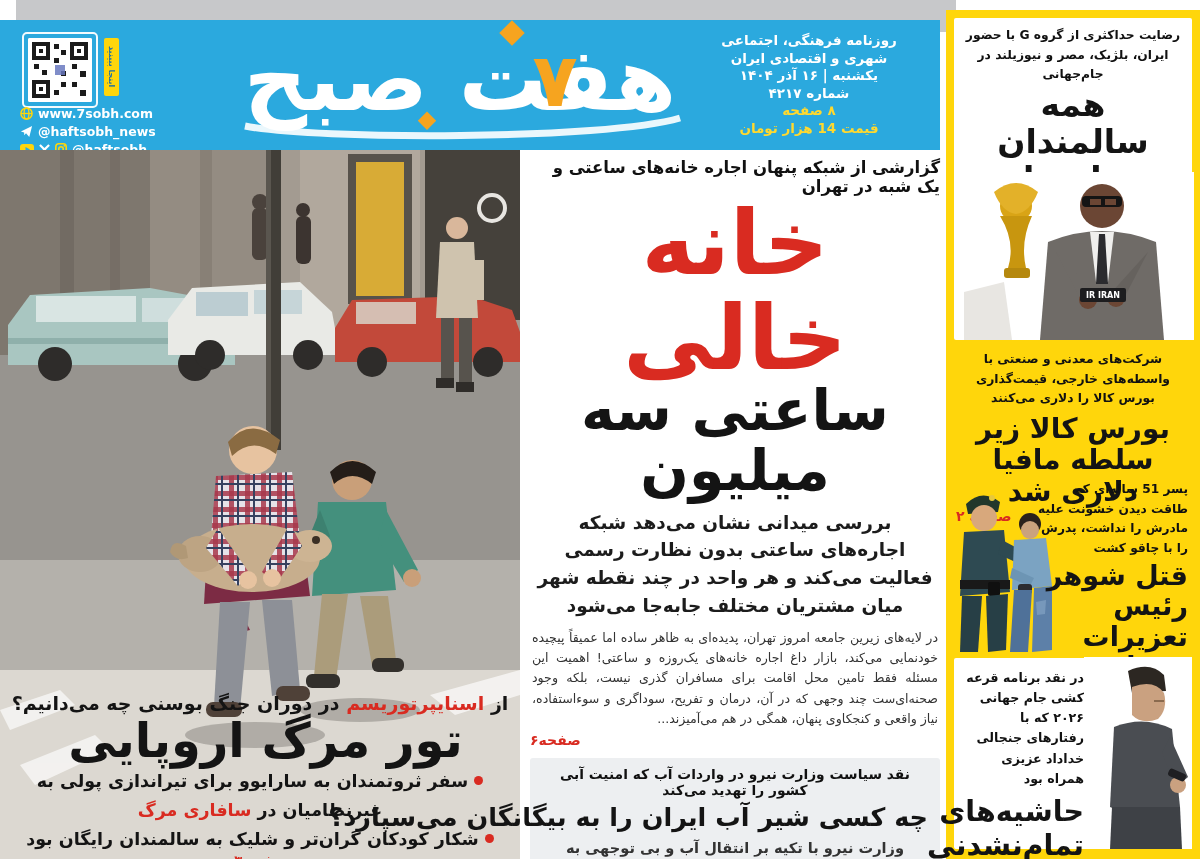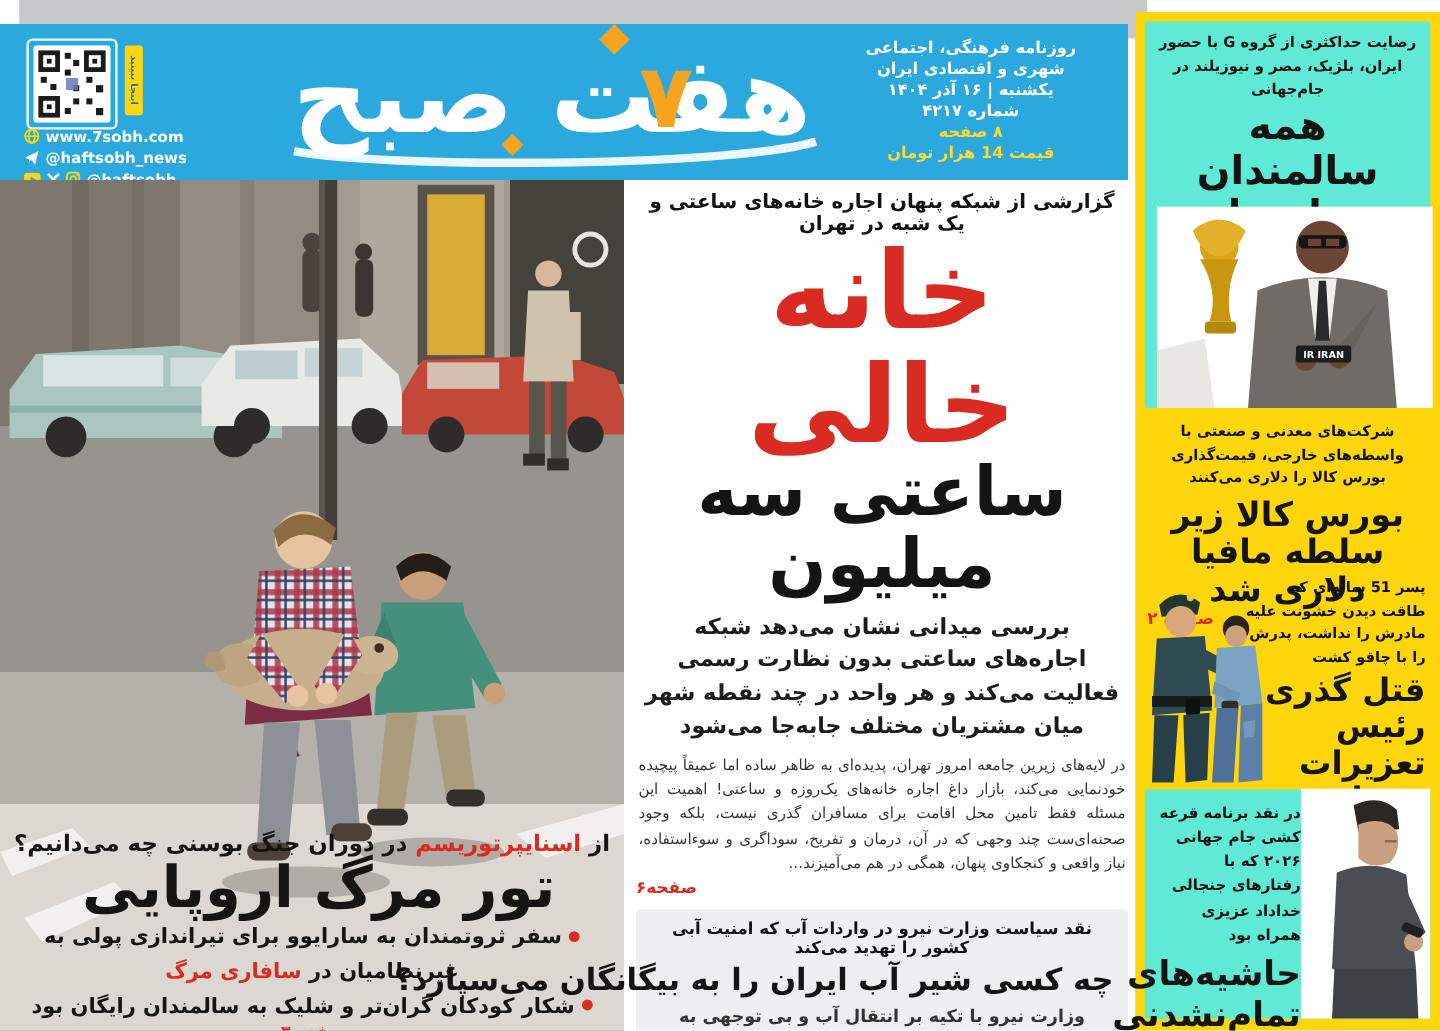--- a/index.html
+++ b/index.html
@@ -25,21 +25,21 @@
           writing-mode:vertical-rl;font-size:8px;font-weight:700;color:#1d6fa5;
           text-align:center;line-height:15px;}
   .social{left:20px;top:106px;color:#fff;font-size:12.5px;font-weight:700;}
   .social .row{display:flex;align-items:center;gap:5px;height:14px;margin-bottom:4px;}
   .pubinfo{left:690px;top:32px;width:238px;text-align:center;color:#fff;
            font-size:13.5px;font-weight:700;line-height:17.5px;}
   .pubinfo .yl{color:#ffd92e;}
 
   
   .centercol{left:530px;top:150px;width:410px;height:709px;background:#fff;}
-  .m-kicker{font-size:16.5px;font-weight:700;text-align:center;color:#111;margin-top:8px;}
+  .m-kicker{font-size:16.5px;font-weight:700;color:#111;margin-top:8px;}
   .m-hl-red{font-size:90px;font-weight:700;text-align:center;color:#d92b21;
             line-height:1.05;margin-top:0px;letter-spacing:-2px;}
   .m-hl-black{font-size:57px;font-weight:700;text-align:center;color:#141414;
             line-height:1.05;margin-top:-4px;letter-spacing:-1px;}
   .m-sublead{font-size:18.5px;font-weight:700;text-align:center;color:#1c1c1c;
              line-height:1.5;margin-top:8px;padding:0 4px;}
   .m-body{font-size:12.6px;color:#333;text-align:justify;line-height:1.62;
           margin-top:8px;padding:0 2px;}
   .m-page{text-align:left;margin-top:2px;}
 
@@ -56,21 +56,21 @@
   .tour{left:0;top:692px;width:520px;text-align:center;}
   .tour .k{font-size:19px;font-weight:700;color:#141414;}
   .tour .h{font-size:48px;font-weight:700;color:#141414;line-height:1.1;letter-spacing:-1px;padding-left:11px;}
   .tour .b{font-size:17.5px;font-weight:700;color:#141414;line-height:1.65;}
   .tour .dot{display:inline-block;width:9px;height:9px;border-radius:50%;
              background:#d92b21;margin:0 0 2px 6px;vertical-align:middle;}
   .tour .p{font-size:13px;}
 
   
   .rightcol{left:946px;top:10px;width:254px;height:849px;background:#ffd60b;}
-  .rc-white{position:absolute;left:8px;right:8px;background:#5eead4;border-radius:2px;}
+  .rc-white{position:absolute;left:8px;right:8px;background:#ffffff;border-radius:2px;}
   .rc-top{top:8px;height:322px;padding:8px 10px 0;}
   .rc-kicker{font-size:12.3px;font-weight:700;color:#111;text-align:center;line-height:1.6;direction:rtl;}
   .rc-hl{font-weight:700;color:#141414;text-align:center;line-height:1.12;direction:rtl;letter-spacing:-0.5px;}
   .rc-top .rc-hl{font-size:33px;margin-top:2px;}
   .rc-top .pageref{display:block;text-align:right;margin-top:1px;}
   .shaq{position:absolute;left:10px;right:10px;bottom:0;height:168px;}
 
   .rc-bourse{position:absolute;left:10px;right:10px;top:340px;text-align:center;direction:rtl;}
   .rc-bourse .rc-hl{font-size:28px;margin-top:4px;}
   .rc-bourse .pageref{display:block;text-align:left;margin-top:1px;}
@@ -377,21 +377,21 @@
           <path d="M66 58 L98 56 L104 104 L64 108 Z" fill="#7ba3c2"></path>
           <path d="M64 86 L86 96 L82 104 L62 96 Z" fill="#6d95b4"></path>
           <rect x="70" y="102" width="14" height="10" rx="3" fill="#2c2c30"></rect>
           <path d="M66 108 L84 108 L80 170 L62 170 Z" fill="#4f7199"></path>
           <path d="M86 106 L104 104 L104 168 L84 170 Z" fill="#5d80a8"></path>
           <path d="M88 120 L98 118 L97 132 L89 133 Z" fill="#7e9dbf" opacity="0.8"></path>
         </g>
       </svg>
       <div class="txt">
         <div class="rc-kicker">پسر 51 ساله‌ای که طاقت دیدن خشونت علیه مادرش را نداشت، پدرش را با چاقو کشت</div>
-        <div class="rc-hl"><span>قتل گذری</span><br><span>رئیس تعزیرات</span><br><span>همدان</span></div>
+        <div class="rc-hl"><span>قتل شوهر</span><br><span>رئیس تعزیرات</span><br><span>همدان</span></div>
         <span class="pageref">صفحه ۷</span>
       </div>
     </div>
 
     <div class="rc-white rc-khodadad">
       <div class="txt">
         <div class="rc-kicker">در نقد برنامه قرعه کشی جام جهانی ۲۰۲۶ که با رفتارهای جنجالی خداداد عزیزی همراه بود</div>
         <div class="rc-hl"><span>حاشیه‌های</span><br><span>تمام‌نشدنی</span><br></div>
 
       </div>

